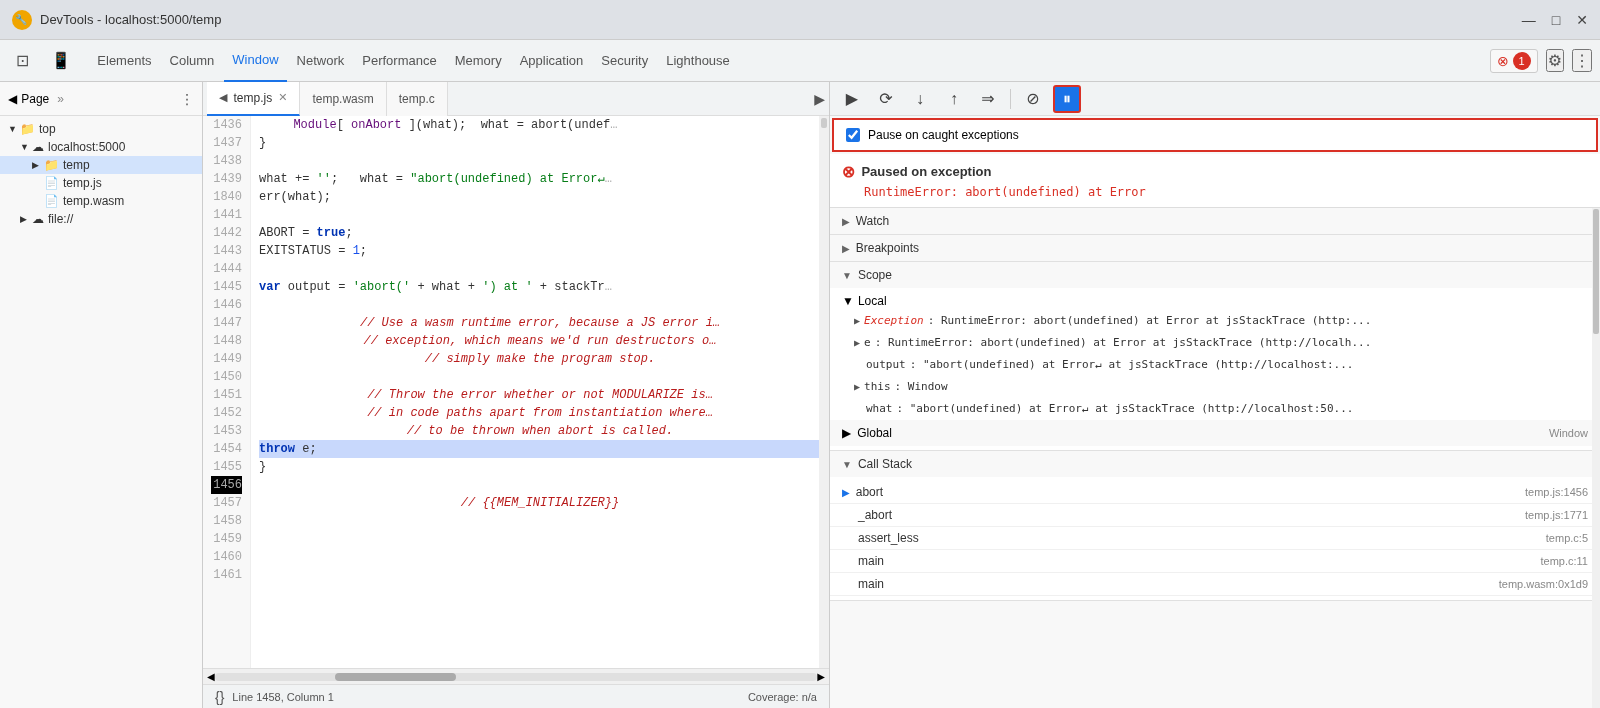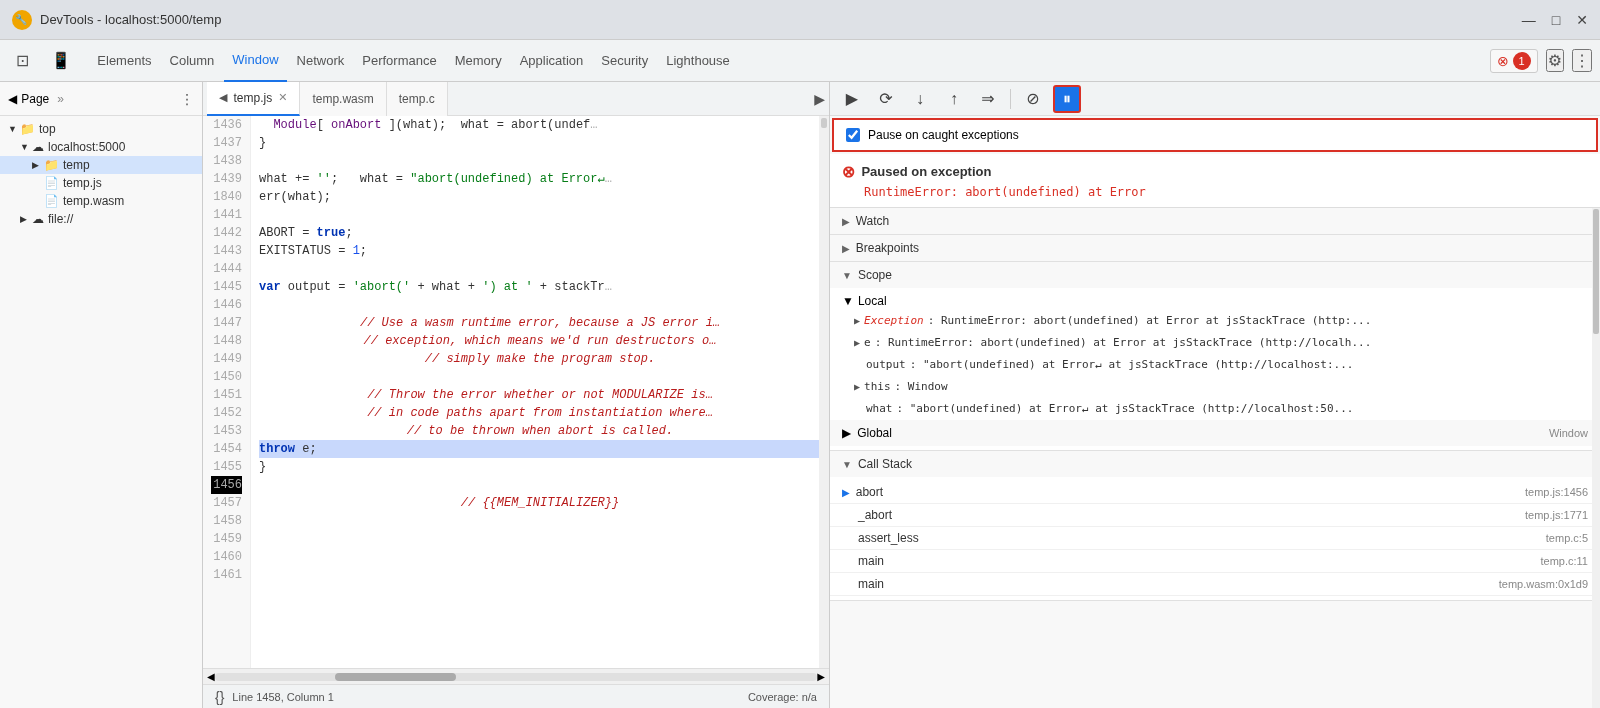--- a/index.html
+++ b/index.html
@@ -67,21 +67,21 @@
     .code-content { flex: 1; overflow: hidden; position: relative; display: flex; font-family: 'Courier New', monospace; font-size: 12px; }
     .line-numbers { width: 48px; background: #f8f8f8; border-right: 1px solid #eee; color: #aaa; text-align: right; padding: 0 8px; line-height: 18px; user-select: none; overflow: hidden; }
     .code-lines { flex: 1; overflow: hidden; line-height: 18px; padding: 0 8px; }
 
     .code-line { line-height: 18px; white-space: pre; color: #333; }
     .code-line.active-line { background: #c8d8fc; }
     .kw { color: #0033b3; font-weight: bold; text-align: center; }
     .str { color: #067d17; }
     .comment { color: #b91c1c; font-style: italic; text-align: center; }
     .num { color: #1750eb; }
-    .var-name { color: #660e7a; }
+    .var-name { color: #660e7a; margin-left: 20px; }
 
     .scrollbar-h { height: 16px; background: #f0f0f0; border-top: 1px solid #ddd; display: flex; align-items: center; padding: 0 4px; }
     .scrollbar-track { flex: 1; height: 8px; background: #e0e0e0; border-radius: 4px; position: relative; }
     .scrollbar-thumb { position: absolute; left: 20%; width: 20%; height: 100%; background: #aaa; border-radius: 4px; }
 
     .status-bar { height: 24px; background: #f1f3f4; border-top: 1px solid #ddd; display: flex; align-items: center; padding: 0 12px; gap: 8px; font-size: 11px; color: #555; }
     .status-bar-right { margin-left: auto; }
     .status-icon { font-size: 14px; }
 
     

